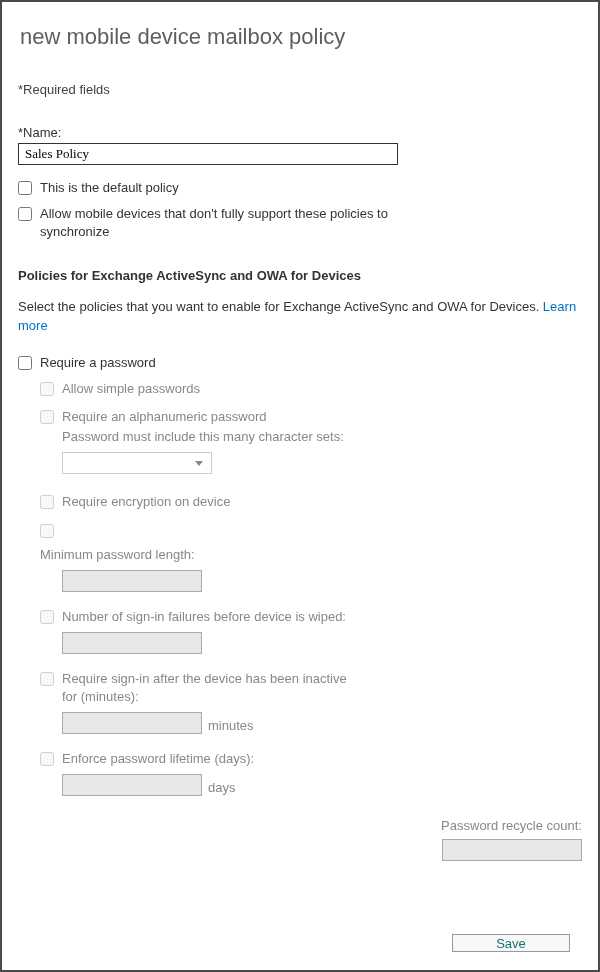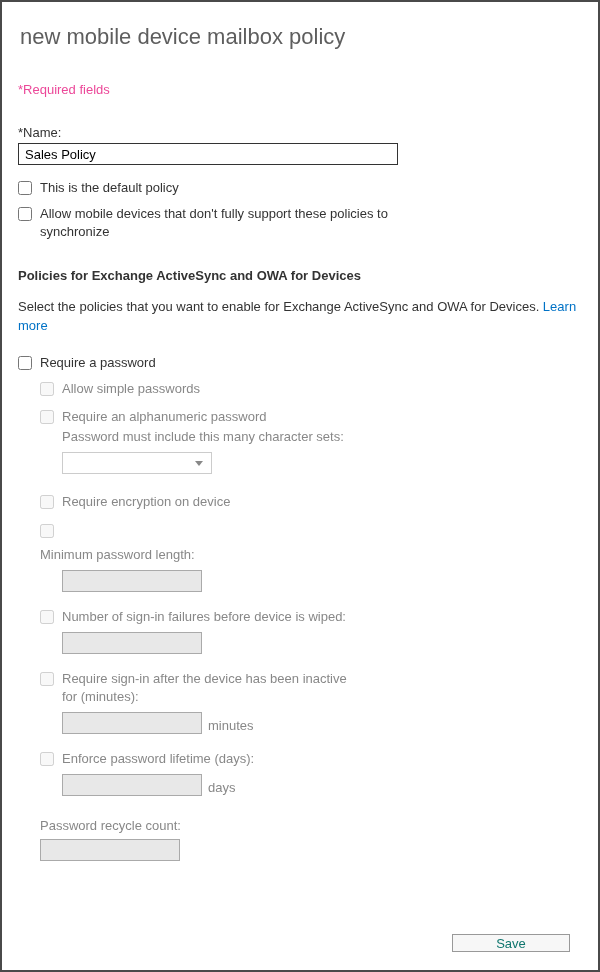--- a/index.html
+++ b/index.html
@@ -16,37 +16,37 @@
     }
     .title {
       font-size: 22px;
       font-weight: 300;
       color: #5e5e5e;
       margin-bottom: 32px;
       margin-left: 2px;
     }
     .required-note {
       font-size: 13px;
-      color: #ec4899;
+      color: #404040;
       margin-bottom: 28px;
     }
     .field-group { margin-bottom: 14px; }
     .field-label {
       font-size: 13px;
       color: #333;
       display: block;
       margin-bottom: 3px;
     }
     .text-input {
       width: 380px;
       height: 22px;
       border: 1px solid #333;
       padding: 2px 6px;
       font-size: 13px;
-      font-family: Liberation Sans, sans-serif;
+      font-family: Liberation Serif, serif;
     }
     .checkbox-row {
       display: flex;
       align-items: flex-start;
       margin-bottom: 8px;
       gap: 8px;
     }
     .checkbox-row input[type="checkbox"] {
       margin-top: 2px;
       width: 14px;
@@ -121,21 +121,21 @@
       display: block;
       margin-bottom: 4px;
       line-height: 1.4;
     }
     .unit-label {
       font-size: 13px;
       color: #888;
       margin-left: 6px;
     }
     .inline-row { margin-left: 0; }
-    .recycle-group { margin-left: 22px; margin-top: 8px; }
+    .recycle-group { margin-left: 22px; margin-top: 8px; text-align: right; }
     .recycle-group .recycle-label {
       font-size: 13px;
       color: #888;
       display: block;
       margin-bottom: 4px;
     }
     .recycle-group .disabled-input { margin-left: 0; }
     .footer {
       position: absolute;
       bottom: 18px;

